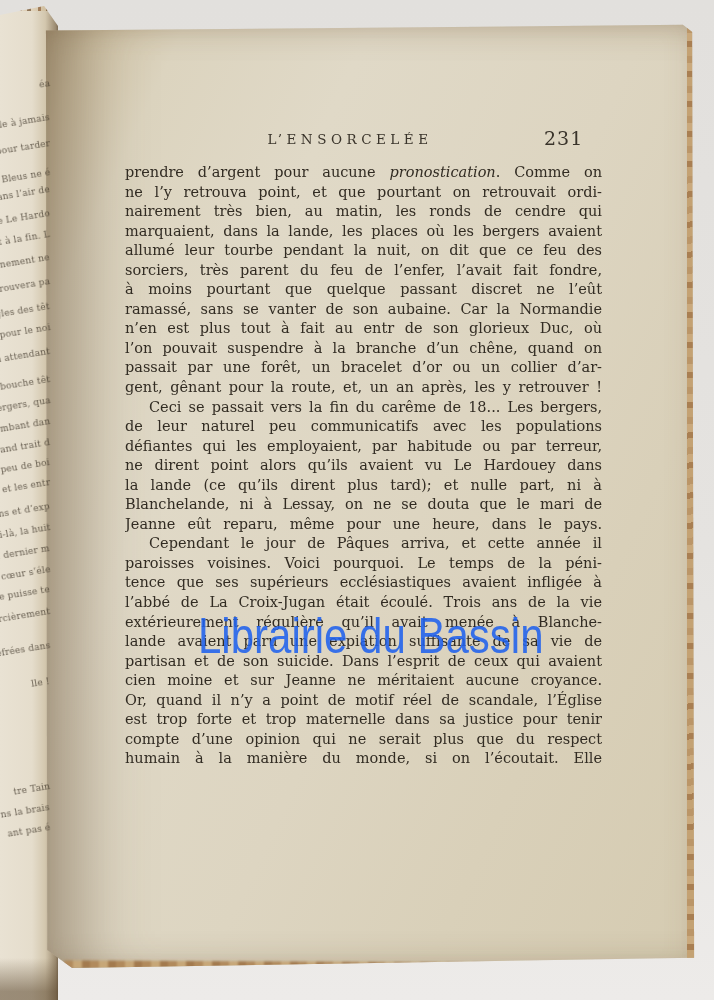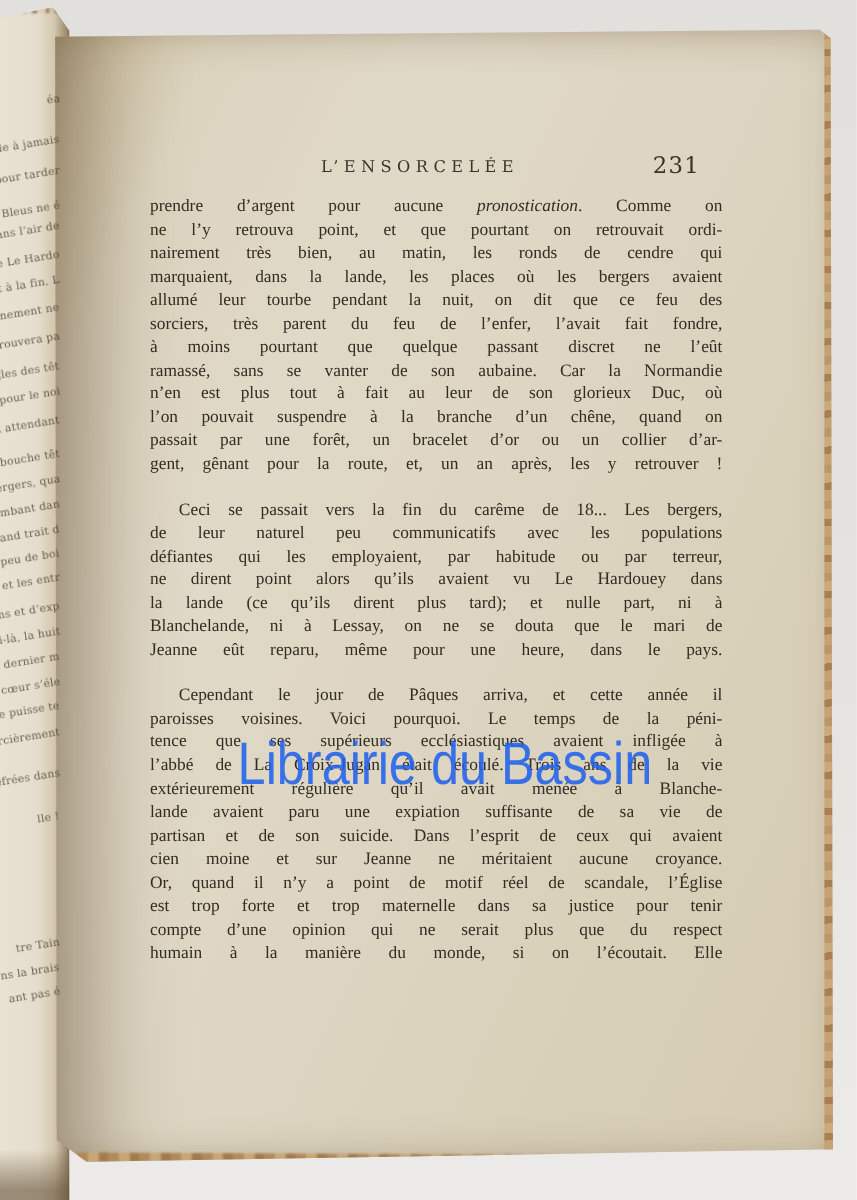--- a/index.html
+++ b/index.html
@@ -60,27 +60,27 @@
   .content{position:absolute;left:0;top:0;width:576px;height:1000px;z-index:4;}
   .running-title{
     position:absolute;left:125px;top:131px;width:450px;text-align:center;
     font-size:13.5px;letter-spacing:4.5px;color:#3a342b;font-weight:500;
   }
   .page-number{
     position:absolute;left:544px;top:127px;font-size:19px;color:#39332a;letter-spacing:1px;
   }
   .body-text{
     position:absolute;left:125px;top:163px;width:477px;
-    font-size:14.5px;line-height:19.55px;color:#322c23;font-family:Liberation Serif, serif;
+    font-size:14.5px;line-height:19.55px;color:#322c23;
   }
   .bline{
     text-align:justify;text-align-last:justify;
     height:19.55px;overflow:hidden;word-spacing:1px;
   }
-  .bline.indent{text-indent:24px;margin-top:18px;}
+  .bline.indent{text-indent:24px;}
   .bline em{font-style:italic;}
   
   .watermark{
     position:absolute;left:198px;top:611px;z-index:6;
     font-family:"Liberation Sans",sans-serif;font-size:50px;line-height:50px;
     color:#2062ee;opacity:.88;white-space:nowrap;
     transform:scaleX(.84);transform-origin:0 50%;letter-spacing:0;
   }
 </style>
 </head>
@@ -130,21 +130,21 @@
   <div class="page-number">231</div>
   <div class="body-text">
       <div class="bline"><span>prendre d’argent pour aucune </span><em>pronostication</em><span>. Comme on</span></div>
       <div class="bline">ne l’y retrouva point, et que pourtant on retrouvait ordi-</div>
       <div class="bline">nairement très bien, au matin, les ronds de cendre qui</div>
       <div class="bline">marquaient, dans la lande, les places où les bergers avaient</div>
       <div class="bline">allumé leur tourbe pendant la nuit, on dit que ce feu des</div>
       <div class="bline">sorciers, très parent du feu de l’enfer, l’avait fait fondre,</div>
       <div class="bline">à moins pourtant que quelque passant discret ne l’eût</div>
       <div class="bline">ramassé, sans se vanter de son aubaine. Car la Normandie</div>
-      <div class="bline">n’en est plus tout à fait au leur de son glorieux Duc, où</div>
+      <div class="bline">n’en est plus tout à fait au entr de son glorieux Duc, où</div>
       <div class="bline">l’on pouvait suspendre à la branche d’un chêne, quand on</div>
       <div class="bline">passait par une forêt, un bracelet d’or ou un collier d’ar-</div>
       <div class="bline">gent, gênant pour la route, et, un an après, les y retrouver !</div>
       <div class="bline indent">Ceci se passait vers la fin du carême de 18... Les bergers,</div>
       <div class="bline">de leur naturel peu communicatifs avec les populations</div>
       <div class="bline">défiantes qui les employaient, par habitude ou par terreur,</div>
       <div class="bline">ne dirent point alors qu’ils avaient vu Le Hardouey dans</div>
       <div class="bline">la lande (ce qu’ils dirent plus tard); et nulle part, ni à</div>
       <div class="bline">Blanchelande, ni à Lessay, on ne se douta que le mari de</div>
       <div class="bline">Jeanne eût reparu, même pour une heure, dans le pays.</div>

